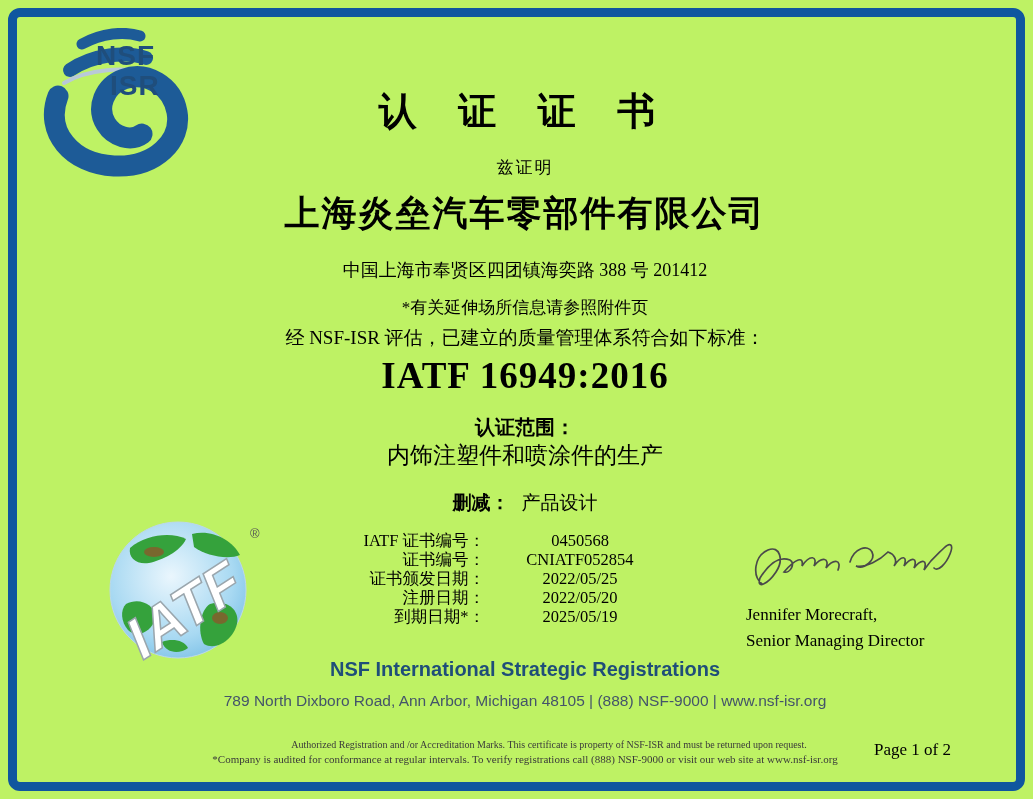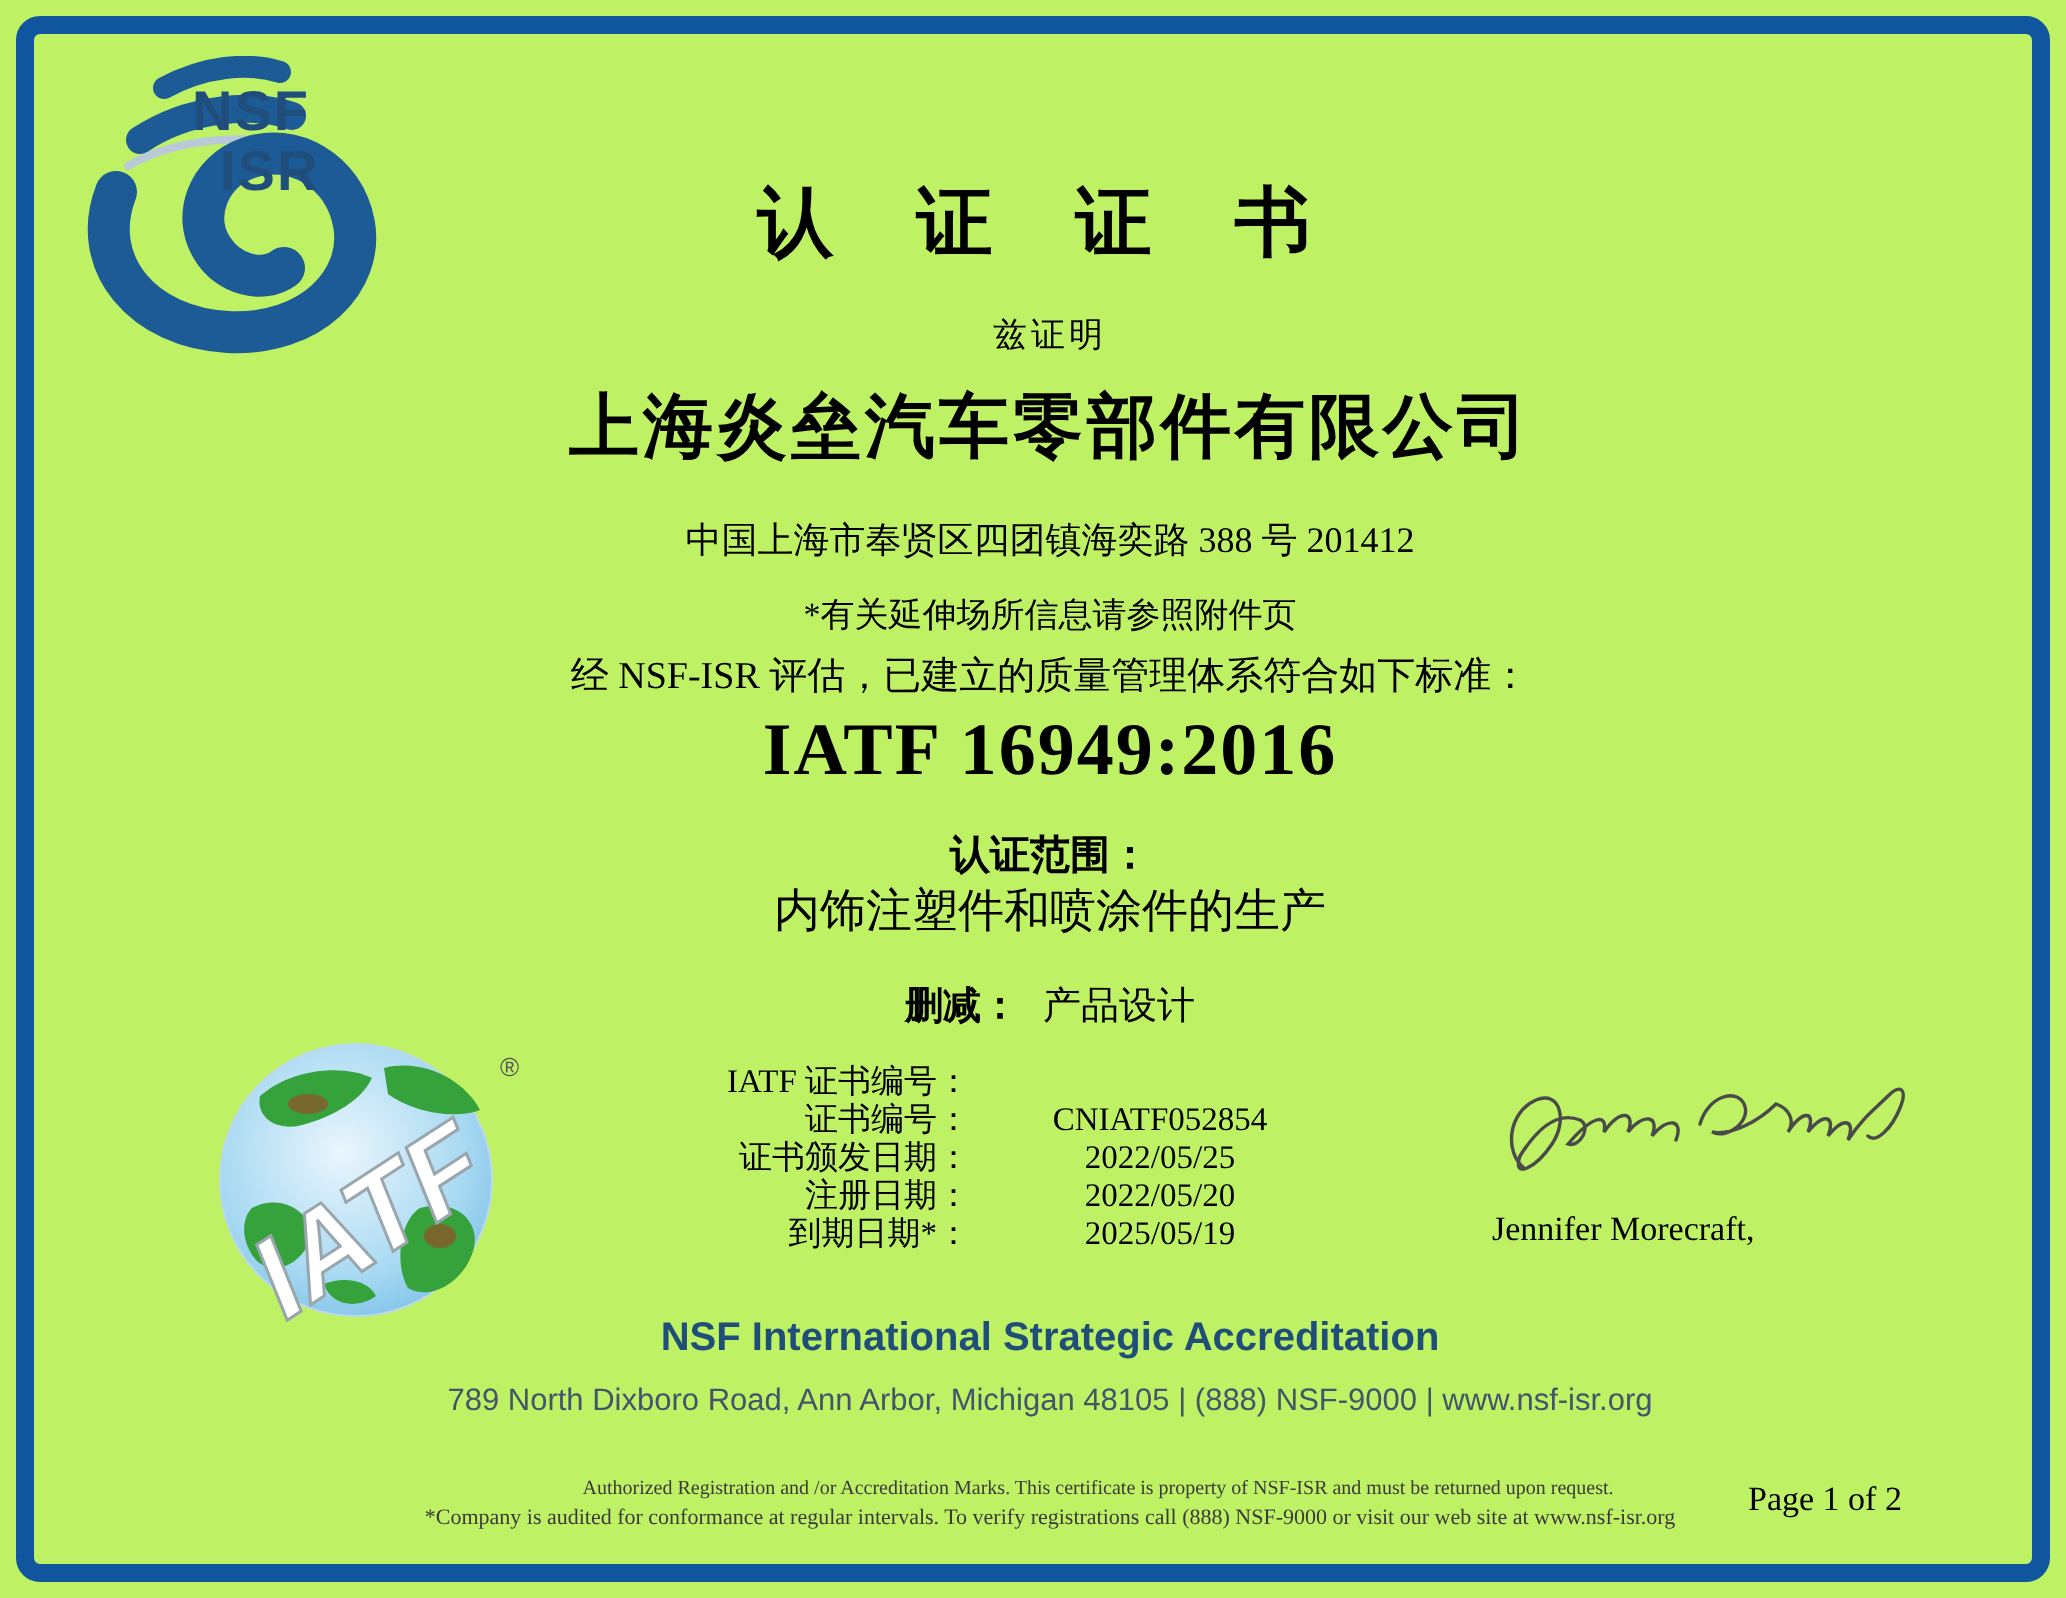--- a/index.html
+++ b/index.html
@@ -121,20 +121,21 @@
       <ellipse cx="62" cy="40" rx="10" ry="5" fill="#8a5a2b" opacity="0.8"></ellipse>
       <ellipse cx="128" cy="106" rx="8" ry="6" fill="#8a5a2b" opacity="0.8"></ellipse>
       <text x="18" y="118" transform="rotate(-33 86 78)" font-family="Liberation Sans, DejaVu Sans, sans-serif" font-style="italic" font-weight="bold" font-size="58" fill="#ffffff" stroke="#9aa6ad" stroke-width="1.5">IATF</text>
       <text x="158" y="26" font-family="Liberation Sans, DejaVu Sans, sans-serif" font-size="13" fill="#555">®</text>
     </svg>
   </div>
 
   <div class="abs details">
     <div class="row">
       <span class="lbl">IATF 证书编号：</span>
+      <span class="val">0450568</span>
     </div>
     <div class="row">
       <span class="lbl">证书编号：</span>
       <span class="val">CNIATF052854</span>
     </div>
     <div class="row">
       <span class="lbl">证书颁发日期：</span>
       <span class="val">2022/05/25</span>
     </div>
     <div class="row">
@@ -146,21 +147,22 @@
       <span class="val">2025/05/19</span>
     </div>
   </div>
 
   <div class="abs signature">
     <svg class="sig-svg" width="215" height="72" viewBox="0 0 215 72">
       <path d="M16 56 C6 48 8 28 22 22 C34 17 38 32 30 44 C22 56 10 62 14 50 C24 34 34 28 44 32 C50 35 44 46 38 44 C50 30 58 28 56 38 C64 26 72 28 68 38 C76 28 84 30 80 40 C88 30 96 32 92 42" fill="none" stroke="#4a4a4a" stroke-width="1.7" stroke-linecap="round"></path>
       <path d="M104 34 C108 20 122 16 126 24 C130 32 118 42 110 38 C120 40 134 32 142 24 C148 26 152 32 148 38 C156 26 162 28 158 38 C166 28 172 30 168 40 C176 30 182 32 178 42 C186 30 192 26 198 20 C204 14 208 16 204 26 C200 36 192 44 188 40" fill="none" stroke="#4a4a4a" stroke-width="1.7" stroke-linecap="round"></path>
     </svg>
     <div class="sig-name">Jennifer Morecraft,</div>
+    <div class="sig-name">Senior Managing Director</div>
   </div>
 
-  <div class="abs centered org-name">NSF International Strategic Accreditation</div>
+  <div class="abs centered org-name">NSF International Strategic Registrations</div>
   <div class="abs centered org-addr">789 North Dixboro Road, Ann Arbor, Michigan 48105 | (888) NSF-9000 | www.nsf-isr.org</div>
   <div class="abs centered fine1">Authorized Registration and /or Accreditation Marks. This certificate is property of NSF-ISR and must be returned upon request.</div>
   <div class="abs centered fine2">*Company is audited for conformance at regular intervals. To verify registrations call (888) NSF-9000 or visit our web site at www.nsf-isr.org</div>
   <div class="abs pagenum">Page 1 of 2</div>
 
 </div>
 
 </body></html>

